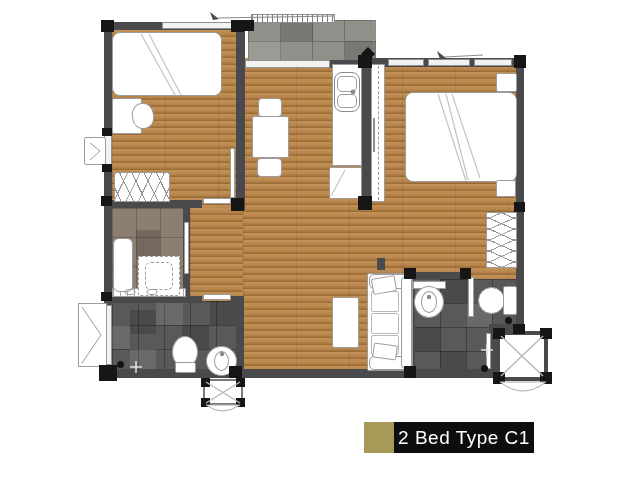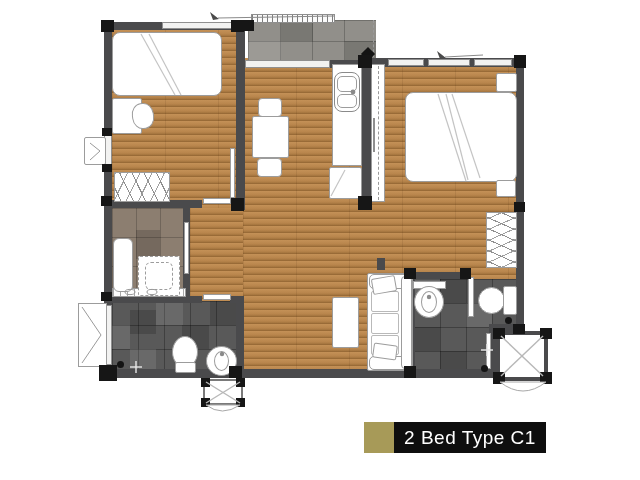--- a/index.html
+++ b/index.html
@@ -39,21 +39,21 @@
                      repeating-linear-gradient(-24deg, transparent 0 5px, #a0a0a0 5px 6px, transparent 6px 10px);}
   .railing{position:absolute;box-sizing:border-box;background:#fafafa;border:1px solid #8f8f8f;
     background-image:repeating-linear-gradient(90deg, #7c7c7c 0 1px, transparent 1px 5px);}
   .ticks{position:absolute;box-sizing:border-box;background:#fdfdfd;border:1px solid #9c9c9c;
     background-image:repeating-linear-gradient(90deg, #a8a8a8 0 1px, transparent 1px 7px);}
   .diamond{position:absolute;background:#141414;transform:rotate(45deg);}
   .dot{position:absolute;background:#141414;border-radius:50%;}
   .dashv{position:absolute;border-left:1px dashed #9a9a9a;}
   .legend{position:absolute;display:flex;align-items:stretch;}
   .legend .swatch{width:30px;background:var(--accent-gold,#a79a58);}
-  .legend .bar{width:152px;background:var(--label-bg,#0e0e0e);color:var(--label-text,#ffffff);
+  .legend .bar{width:140px;background:var(--label-bg,#0e0e0e);color:var(--label-text,#ffffff);
     display:flex;align-items:center;justify-content:center;font-size:19px;letter-spacing:.5px;}
 </style>
 </head>
 <body>
 
 <div class="stage">
 
   <div class="wood" style="left:112px;top:30px;width:125px;height:178px"></div>
   <div class="wood" style="left:190px;top:208px;width:53px;height:96px"></div>
   <div class="wood" style="left:243px;top:58px;width:274px;height:316px"></div>

